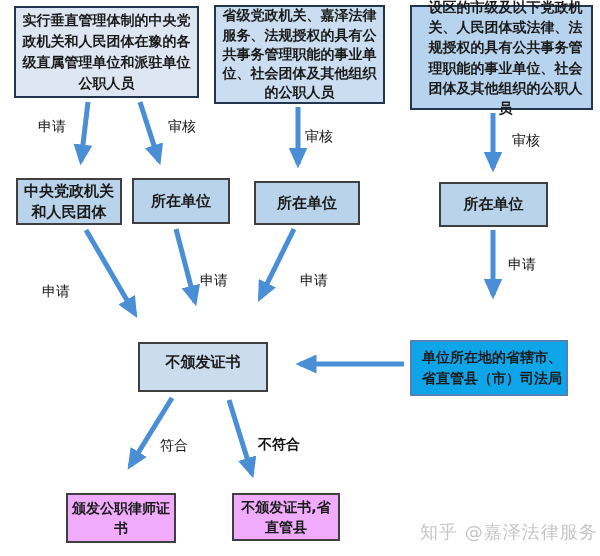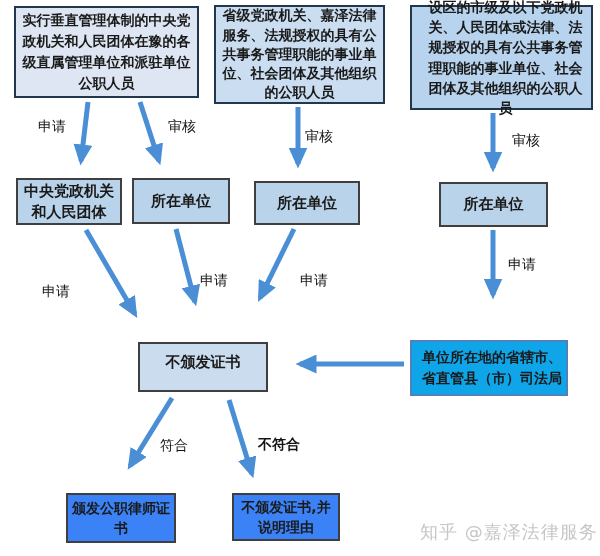--- a/index.html
+++ b/index.html
@@ -11,21 +11,21 @@
     position:absolute;box-sizing:border-box;display:flex;align-items:center;justify-content:center;
     text-align:center;color:#1a1a1a;font-weight:bold;padding:3px 4px;
   }
   .b-top{border:2px solid #22364e;font-size:14px;line-height:1.5;}
   .b-tl{background:#dde6f2;}
   .b-tm{background:#cbdef1;line-height:1.38;}
   .b-tr{background:#b7d3ee;line-height:1.45;padding-left:12px;}
   .b-mid{background:#b9d3ea;border:2px solid #3f3f3f;font-size:15px;line-height:1.4;}
   .b-justice{background:#cbdcee;border:2px solid #3f3f3f;font-size:15px;align-items:flex-start;padding-top:9px;}
   .b-local{background:#0ea5e9;border:2px solid #4f81bd;font-size:14px;line-height:1.5;text-align:right;}
-  .b-bottom{background:#3b82f6;border:2px solid #3f3f3f;font-size:14px;line-height:1.45;}
+  .b-bottom{background:#f0abfc;border:2px solid #3f3f3f;font-size:14px;line-height:1.45;}
   .lbl{position:absolute;font-size:14px;color:#141414;white-space:nowrap;}
   svg.arrows{position:absolute;left:0;top:0;width:600px;height:556px;pointer-events:none;}
   .watermark{
     position:absolute;left:420px;top:520px;font-size:18px;color:#c6c6c6;
     white-space:nowrap;letter-spacing:1px;text-align:center;
   }
 </style>
 </head>
 <body>
 
@@ -58,21 +58,21 @@
 
   <div class="box b-mid" style="left:16px;top:178px;width:106px;height:47px;">中央党政机关和人民团体</div>
   <div class="box b-mid" style="left:132px;top:178px;width:98px;height:46px;">所在单位</div>
   <div class="box b-mid" style="left:254px;top:181px;width:106px;height:44px;">所在单位</div>
   <div class="box b-mid" style="left:439px;top:182px;width:109px;height:45px;">所在单位</div>
 
   <div class="box b-justice" style="left:138px;top:342px;width:130px;height:50px;">不颁发证书</div>
   <div class="box b-local" style="left:410px;top:340px;width:158px;height:56px;">单位所在地的省辖市、省直管县（市）司法局</div>
 
   <div class="box b-bottom" style="left:66px;top:493px;width:110px;height:50px;">颁发公职律师证书</div>
-  <div class="box b-bottom" style="left:232px;top:493px;width:108px;height:48px;">不颁发证书,并说明理由</div>
+  <div class="box b-bottom" style="left:232px;top:493px;width:108px;height:48px;">不颁发证书,省直管县</div>
 
   <div class="lbl" style="left:38px;top:118px;">申请</div>
   <div class="lbl" style="left:168px;top:118px;">审核</div>
   <div class="lbl" style="left:305px;top:128px;">审核</div>
   <div class="lbl" style="left:512px;top:132px;">审核</div>
   <div class="lbl" style="left:42px;top:283px;">申请</div>
   <div class="lbl" style="left:200px;top:272px;">申请</div>
   <div class="lbl" style="left:300px;top:272px;">申请</div>
   <div class="lbl" style="left:508px;top:256px;">申请</div>
   <div class="lbl" style="left:160px;top:437px;">符合</div>

